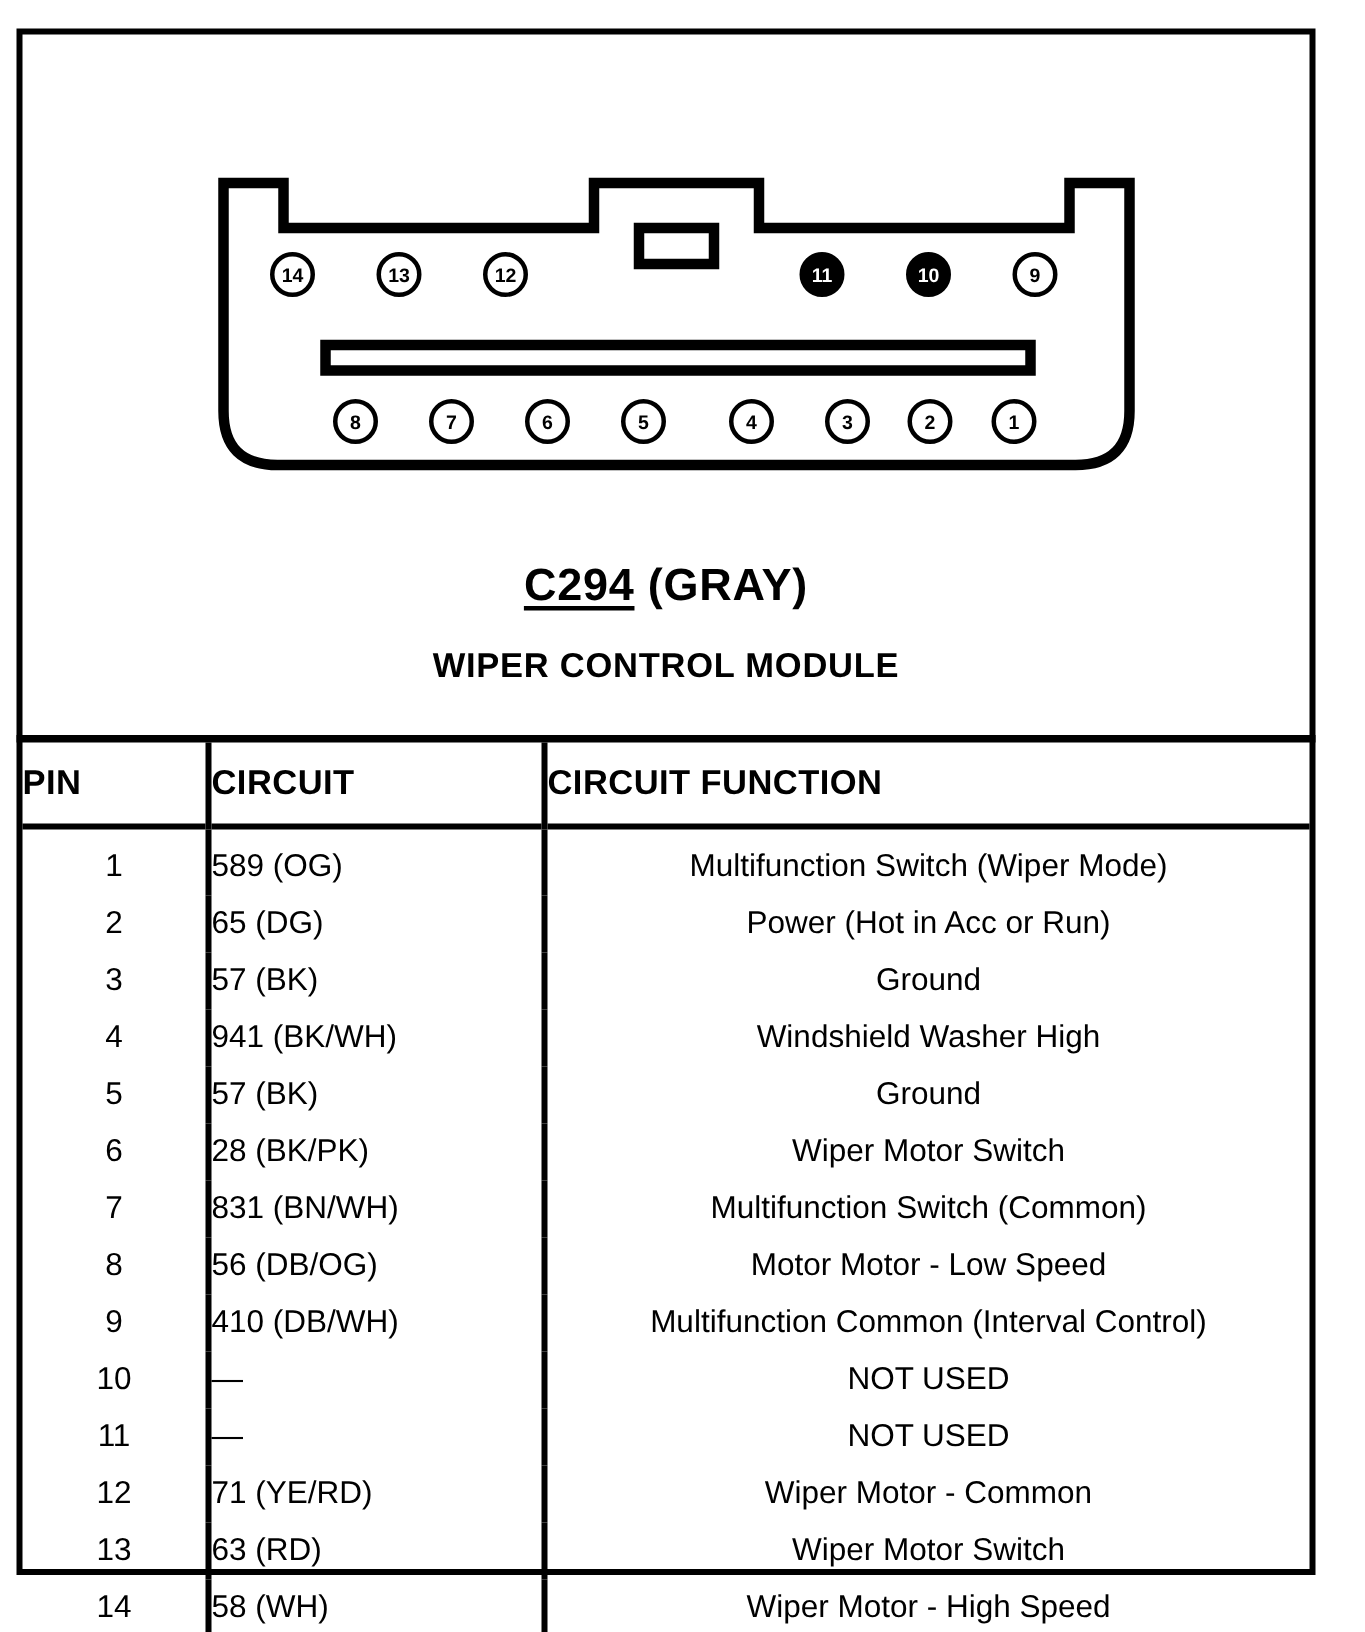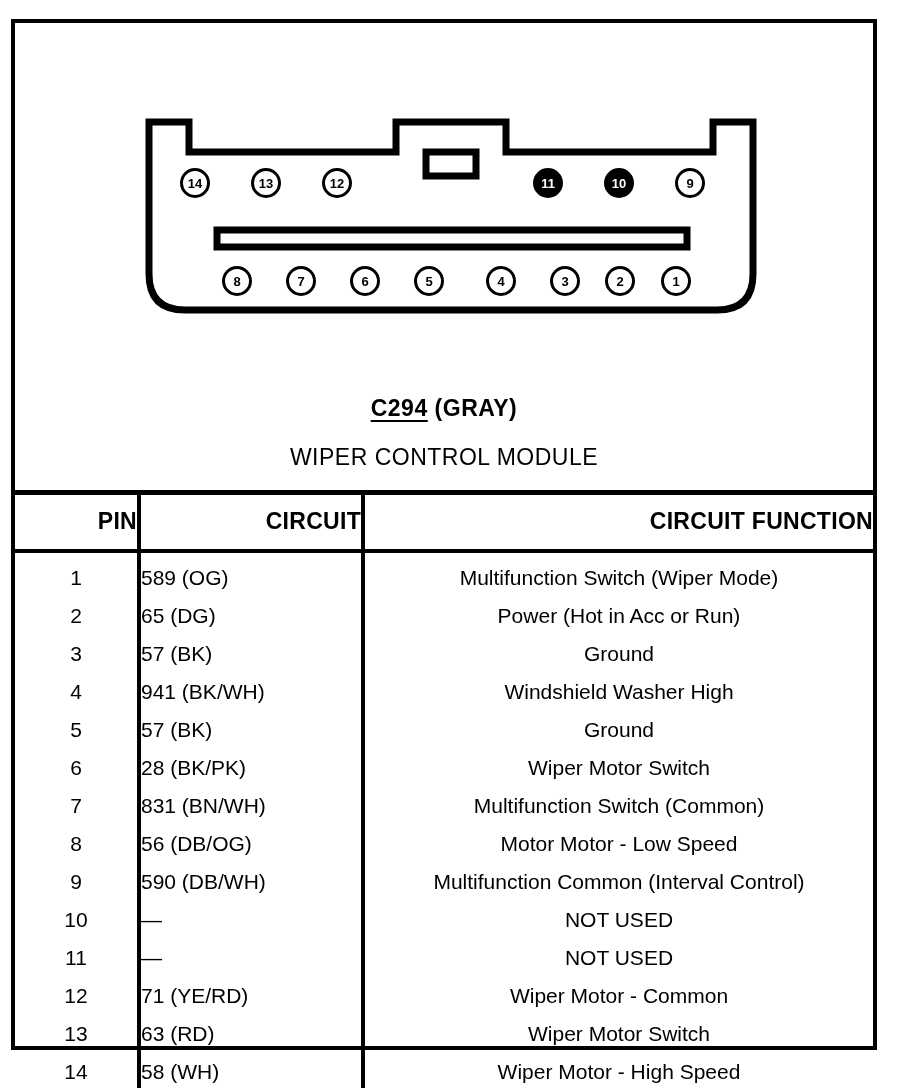--- a/index.html
+++ b/index.html
@@ -34,45 +34,44 @@
   .pin.filled{
     background:#000;border:3.5px solid #000;color:#fff;
   }
   .pin span{display:block;transform:translateY(0px);}
 
   
   .caption{
     position:absolute;left:0;top:355px;width:866px;text-align:center;
   }
   .cap-line1{
-    font-size:23px;font-weight:bold;letter-spacing:0.5px;
+    font-size:30px;font-weight:bold;letter-spacing:0.5px;
     margin-bottom:22px;
-    margin-top:21px;
   }
   .cap-code{text-decoration:underline;text-underline-offset:4px;}
   .cap-line2{
-    font-size:23px;font-weight:normal;letter-spacing:0.5px;
+    font-size:23px;font-weight:bold;letter-spacing:0.5px;
   }
 
   
   .tbl-wrap{position:absolute;left:11px;top:490px;width:866px;height:560px;}
   .tbl-top-rule{position:absolute;left:0;top:0;width:866px;height:5px;background:#000;}
 
   table.spec{
     position:absolute;left:4px;top:5px;
     width:858px;
     border-collapse:collapse;
     table-layout:fixed;
   }
   table.spec col.c-pin{width:124px;}
   table.spec col.c-cir{width:224px;}
   table.spec col.c-fun{width:510px;}
 
   table.spec th{
-    font-size:23px;font-weight:bold;text-align:right;
+    font-size:23px;font-weight:bold;text-align:left;
     padding:13px 0 14px 0;
     border-right:4px solid #000;
     letter-spacing:0.3px;
   }
   table.spec th:last-child{border-right:none;}
   table.spec thead tr{border-bottom:4px solid #000;}
 
   table.spec td{
     font-size:21px;
     padding:2px 0;
@@ -225,21 +224,21 @@
             <td class="cir-cell">831 (BN/WH)</td>
             <td class="fun-cell">Multifunction Switch (Common)</td>
           </tr>
         <tr>
             <td class="pin-cell">8</td>
             <td class="cir-cell">56 (DB/OG)</td>
             <td class="fun-cell">Motor Motor - Low Speed</td>
           </tr>
         <tr>
             <td class="pin-cell">9</td>
-            <td class="cir-cell">590 (DB/WH)</td>
+            <td class="cir-cell">410 (DB/WH)</td>
             <td class="fun-cell">Multifunction Common (Interval Control)</td>
           </tr>
         <tr>
             <td class="pin-cell">10</td>
             <td class="cir-cell">—</td>
             <td class="fun-cell">NOT USED</td>
           </tr>
         <tr>
             <td class="pin-cell">11</td>
             <td class="cir-cell">—</td>

